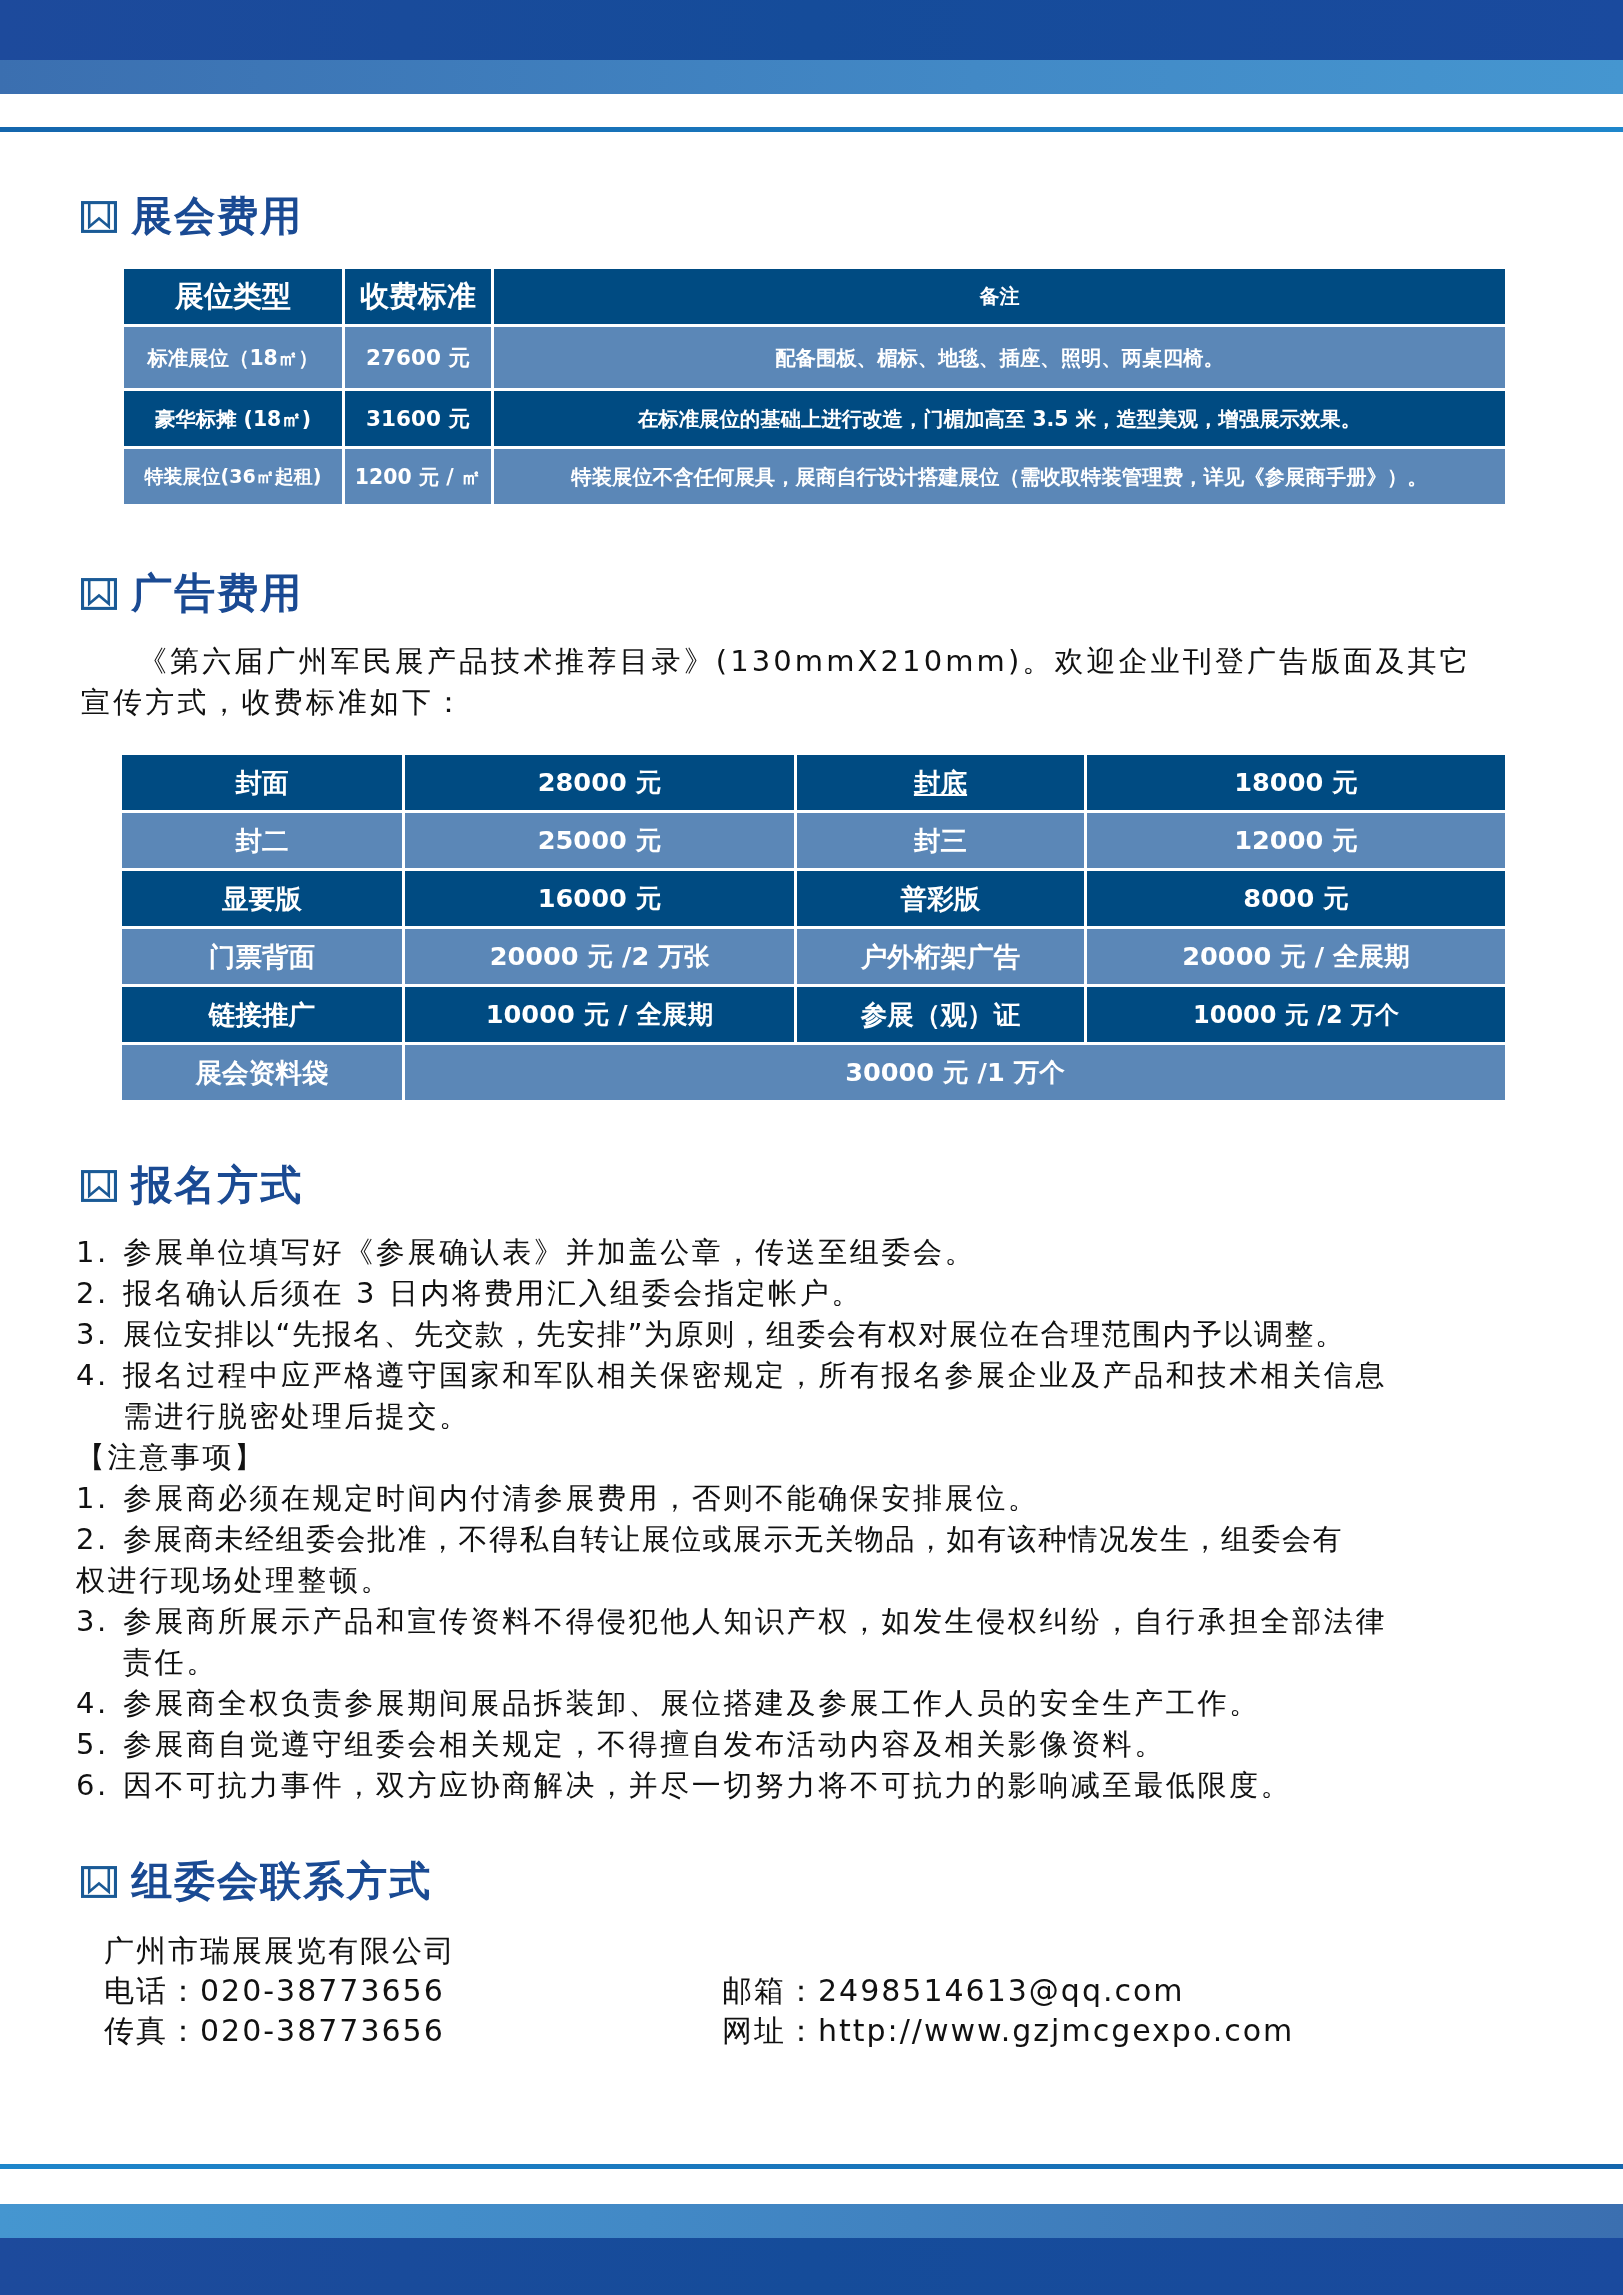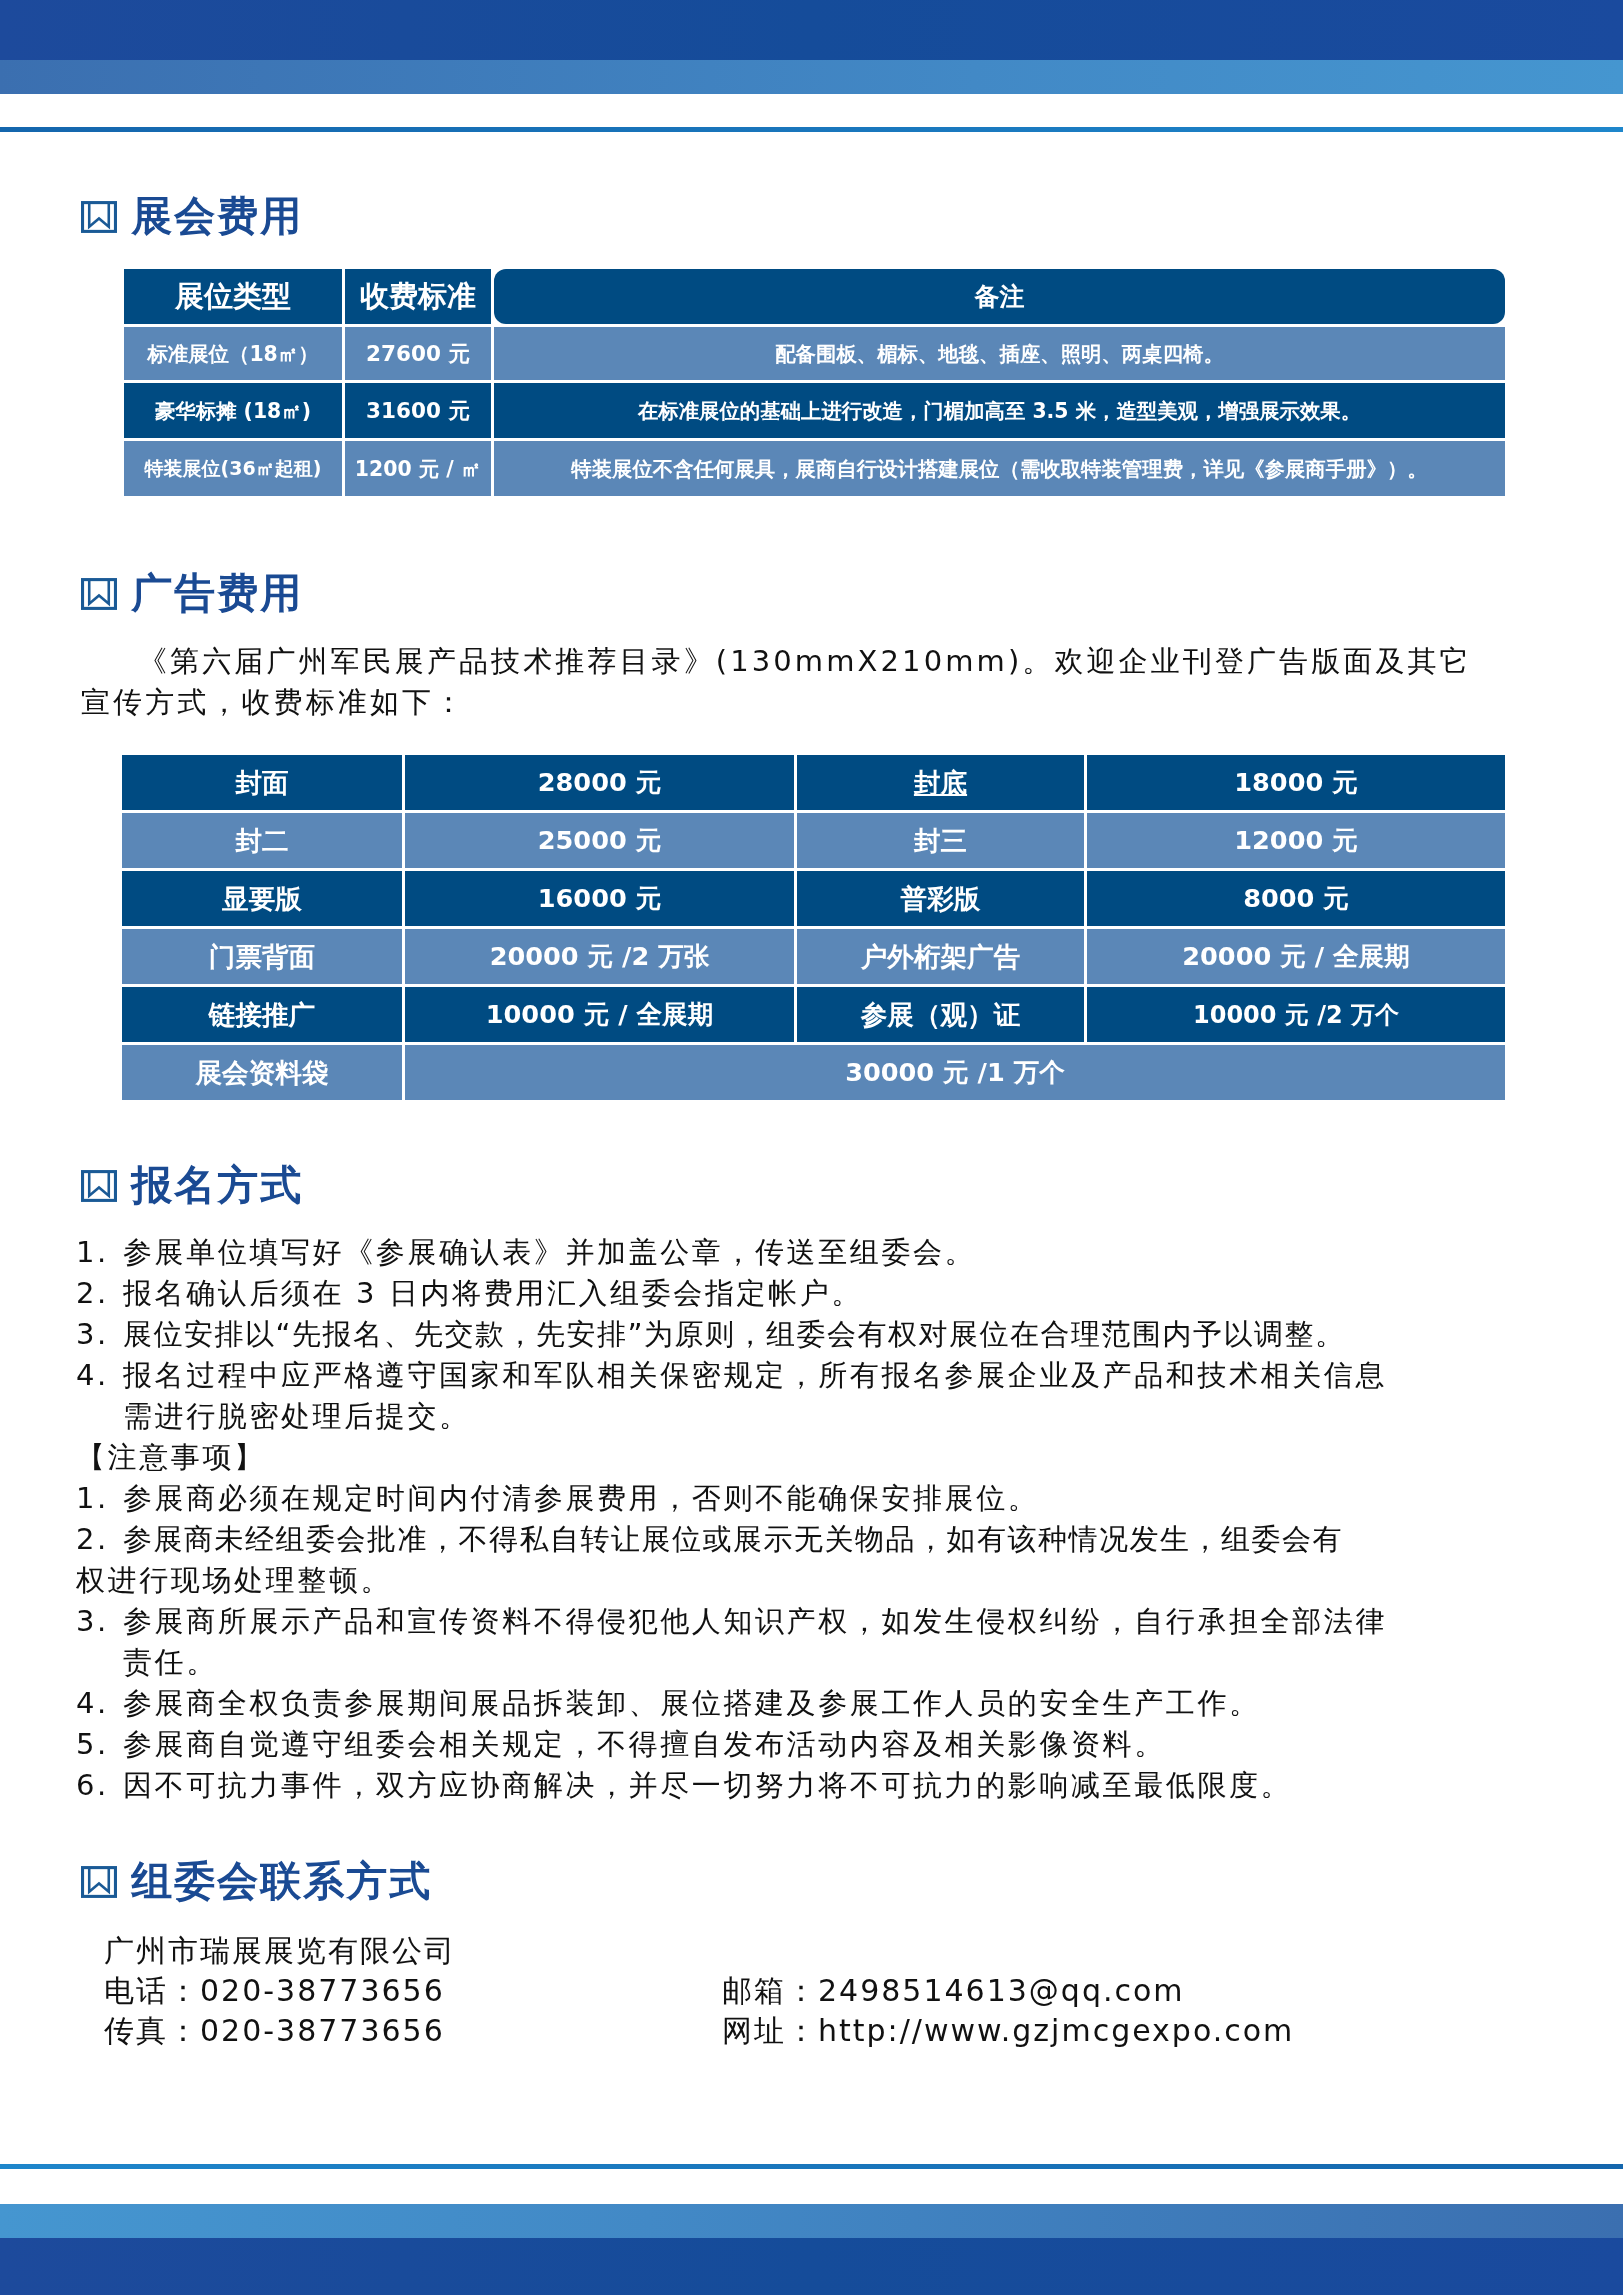--- a/index.html
+++ b/index.html
@@ -44,23 +44,23 @@
 <table class="fees" style="left:121px;top:266px;width:1387px;">
   <colgroup>
       <col style="width:218px">
       <col style="width:146px">
       <col>
     </colgroup>
   <tbody>
       <tr style="height:55px;">
     <td class="dk" style="font-size:29px;">展位类型</td>
     <td class="dk" style="font-size:29px;">收费标准</td>
-    <td class="dk" style="font-size:25px;border-radius:12px;">备注</td>
-  </tr>
-  <tr style="height:53px;margin-left:20px;">
+    <td class="dk" style="font-size:20px;">备注</td>
+  </tr>
+  <tr style="height:61px;margin-left:20px;">
     <td class="lt" style="font-size:20.4px;">标准展位（18㎡）</td>
     <td class="lt" style="font-size:21.5px;">27600 元</td>
     <td class="lt" style="font-size:20.4px;">配备围板、楣标、地毯、插座、照明、两桌四椅。</td>
   </tr>
   <tr style="height:55px;">
     <td class="dk" style="font-size:20.4px;">豪华标摊 (18㎡)</td>
     <td class="dk" style="font-size:21.5px;">31600 元</td>
     <td class="dk" style="font-size:20.4px;">在标准展位的基础上进行改造，门楣加高至 3.5 米，造型美观，增强展示效果。</td>
   </tr>
   <tr style="height:55px;">

